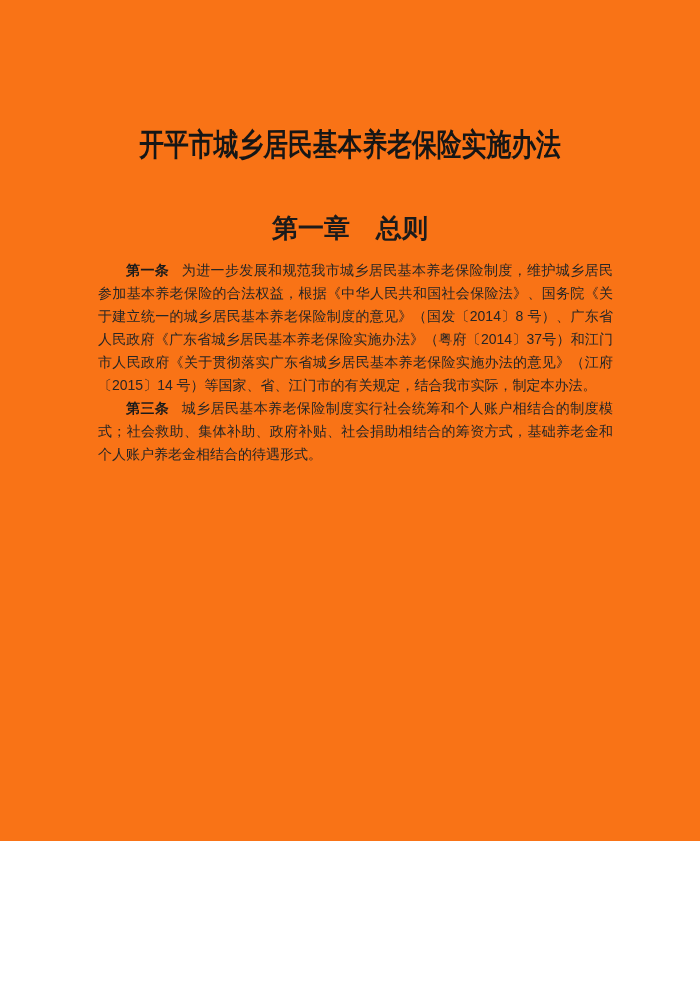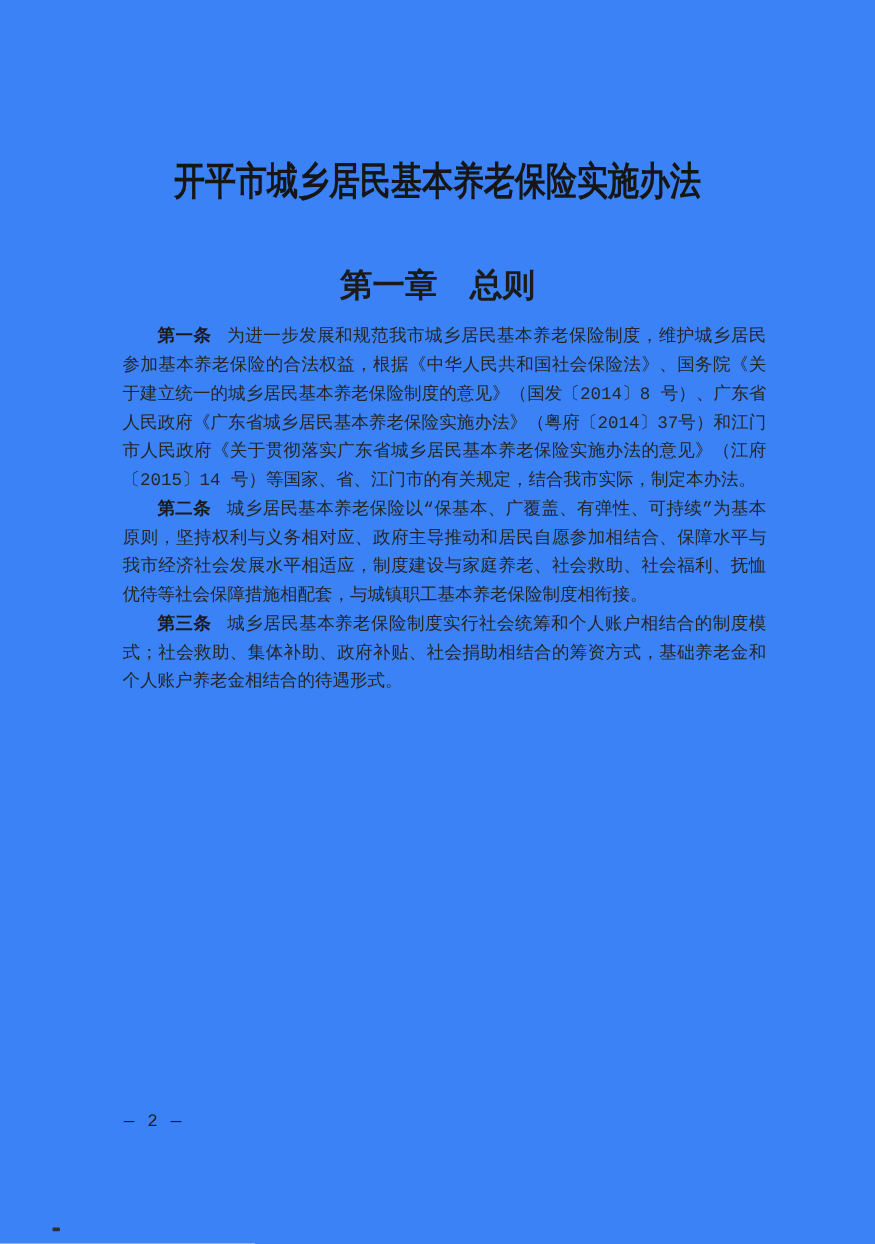--- a/index.html
+++ b/index.html
@@ -3,24 +3,24 @@
 <meta charset="utf-8">
 <style>
   html, body {
     margin: 0;
     padding: 0;
     background: #ffffff;
   }
   .page {
     position: relative;
     width: 700px;
-    height: 995px;
-    background: #3b82f6;
+    height: 841px;
+    background: #f97316;
     overflow: hidden;
-    font-family: Liberation Mono, monospace;
+    font-family: Liberation Sans, sans-serif;
     color: #222222;
   }
   .doc-title {
     position: absolute;
     top: 103px;
     left: 0;
     width: 100%;
     text-align: center;
     font-size: 31px;
     font-weight: bold;
@@ -87,23 +87,20 @@
 
   <h1 class="doc-title">开平市城乡居民基本养老保险实施办法</h1>
 
   <h2 class="chapter-heading">第一章　总则</h2>
 
   <div class="body-text">
     <p>
       <span class="article-number">第一条</span><span>为进一步发展和规范我市城乡居民基本养老保险制度，维护城乡居民参加基本养老保险的合法权益，根据《中华人民共和国社会保险法》、国务院《关于建立统一的城乡居民基本养老保险制度的意见》（国发〔2014〕8 号）、广东省人民政府《广东省城乡居民基本养老保险实施办法》（粤府〔2014〕37号）和江门市人民政府《关于贯彻落实广东省城乡居民基本养老保险实施办法的意见》（江府〔2015〕14 号）等国家、省、江门市的有关规定，结合我市实际，制定本办法。</span>
     </p>
     <p>
-      <span class="article-number">第二条</span><span>城乡居民基本养老保险以“保基本、广覆盖、有弹性、可持续”为基本原则，坚持权利与义务相对应、政府主导推动和居民自愿参加相结合、保障水平与我市经济社会发展水平相适应，制度建设与家庭养老、社会救助、社会福利、抚恤优待等社会保障措施相配套，与城镇职工基本养老保险制度相衔接。</span>
-    </p>
-    <p>
       <span class="article-number">第三条</span><span>城乡居民基本养老保险制度实行社会统筹和个人账户相结合的制度模式；社会救助、集体补助、政府补贴、社会捐助相结合的筹资方式，基础养老金和个人账户养老金相结合的待遇形式。</span>
     </p>
   </div>
 
   <div class="page-number">— 2 —</div>
 
   <div class="scan-speck"></div>
 
 </div>
 

